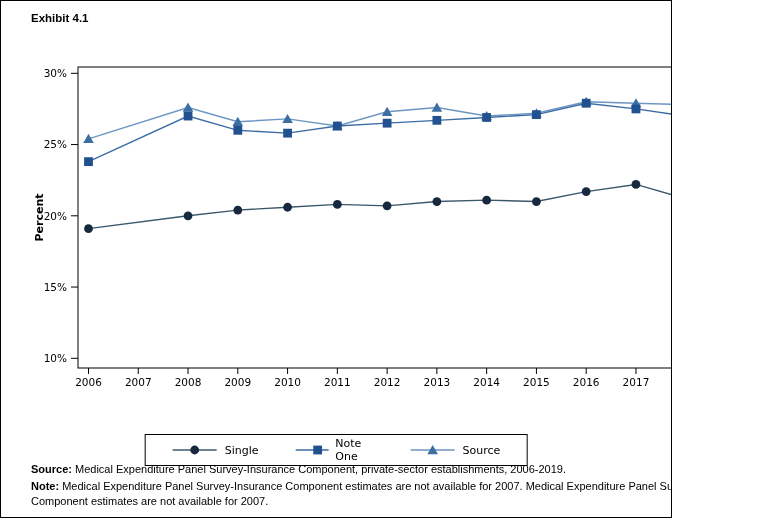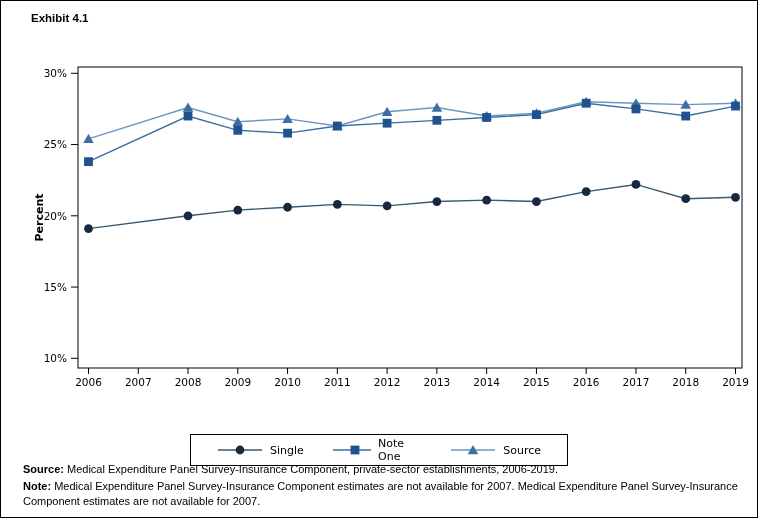--- a/index.html
+++ b/index.html
@@ -1,27 +1,27 @@
 <!DOCTYPE html>
 <html><head>
 <meta charset="utf-8">
 <style>
   html,body{margin:0;padding:0;background:#fff;}
   body{font-family:"Liberation Sans",sans-serif;}
-  #page{position:relative;width:758px;height:518px;background:#ffffff;border:1px solid #000;box-sizing:border-box;overflow:hidden;}
+  #page{position:relative;width:672px;height:518px;background:#ffffff;border:1px solid #000;box-sizing:border-box;overflow:hidden;}
   #title-block{position:absolute;left:30px;top:10px;width:706px;font-size:11.5px;font-weight:bold;color:#000;line-height:1.32;}
   #exhibit-number{margin-bottom:2px;}
   #chart-svg{position:absolute;left:0;top:0;}
   .tick-label{font-family:"DejaVu Sans",sans-serif;font-size:10.5px;fill:#000;}
   .axis-title{font-family:"DejaVu Sans",sans-serif;font-size:11px;font-weight:bold;fill:#000;}
-  #legend-box{position:absolute;top:433px;left:50%;transform:translateX(-50%);border:1px solid #000;padding:2px 26px;display:flex;align-items:center;gap:28px;background:#fff;justify-content:center;}
+  #legend-box{position:absolute;top:433px;left:50%;transform:translateX(-50%);border:1px solid #000;padding:2px 26px;display:flex;align-items:center;gap:36px;background:#fff;justify-content:center;}
   .legend-item{display:flex;align-items:center;gap:7px;}
   .legend-label{font-family:"DejaVu Sans",sans-serif;font-size:11px;color:#000;}
   #footnotes{position:absolute;left:14px;top:461px;width:736px;font-size:11px;color:#000;line-height:1.35;}
-  #footnotes p{margin:0 0 2px 8px;}
+  #footnotes p{margin:0 0 2px 16px;}
   .fn-label{font-weight:bold;}
 </style>
 </head>
 <body>
 
 <div id="page">
 
   <div id="title-block">
     <div id="exhibit-number">Exhibit 4.1</div>
   </div>

